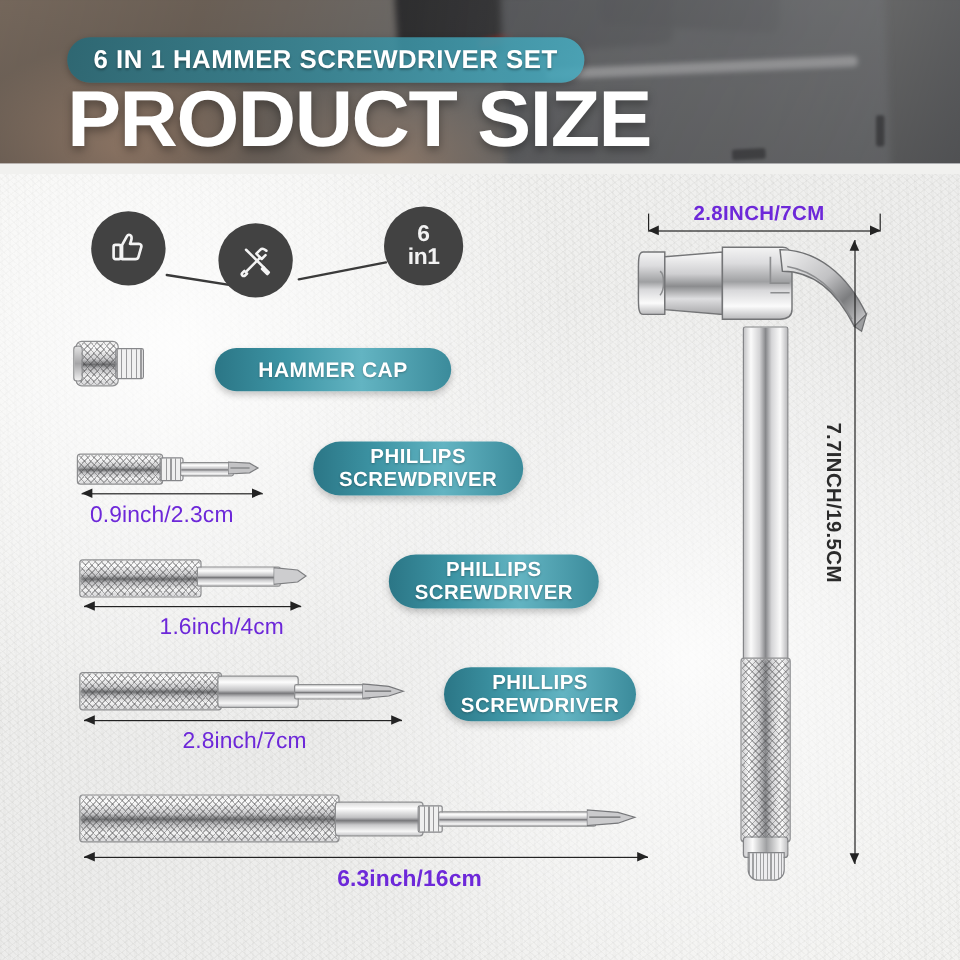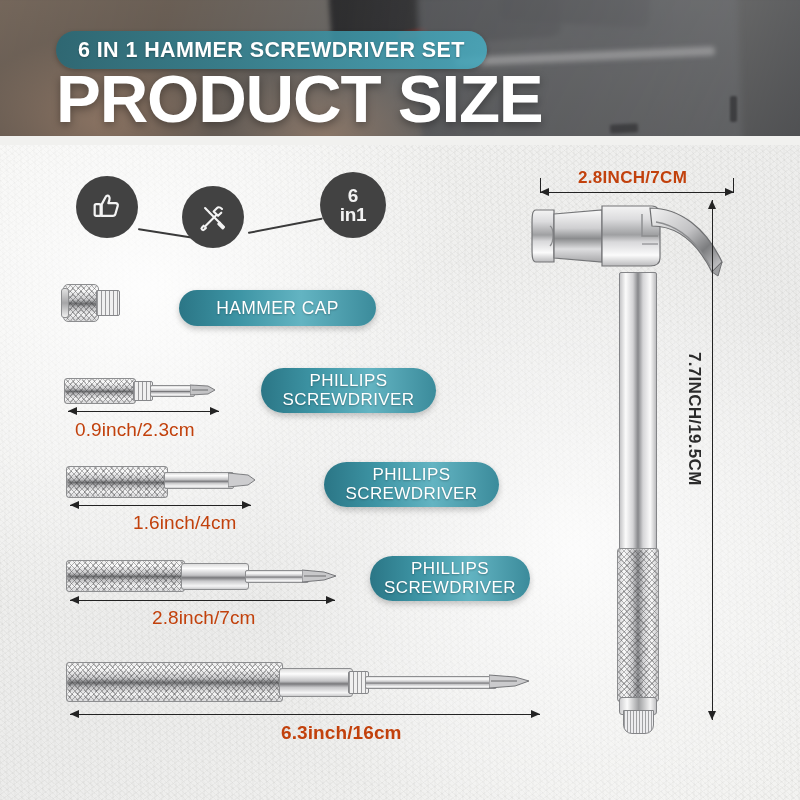--- a/index.html
+++ b/index.html
@@ -61,25 +61,25 @@
     align-items:center;justify-content:center;flex-direction:column;}
   .badge-line{position:absolute;height:2px;background:#3a3a3a;transform-origin:left center;border-radius:1px;}
   .badge-num{color:#f2f2f2;font-size:19px;font-weight:bold;line-height:18px;}
   .badge-in{color:#f2f2f2;font-size:19px;font-weight:bold;line-height:19px;letter-spacing:-.3px;}
 
   
   .pill{position:absolute;display:flex;align-items:center;justify-content:center;
     border-radius:999px;text-align:center;
     background:linear-gradient(90deg,#2b7686 0%,#3d94a4 30%,#63b4c2 62%,#3b8b9b 100%);
     box-shadow:0 3px 6px rgba(0,0,0,.22);}
-  .pill span{color:#fff;font-weight:normal;letter-spacing:.4px;
+  .pill span{color:#fff;font-weight:bold;letter-spacing:.4px;
     text-shadow:0 1px 2px rgba(0,0,0,.28);line-height:1.08;}
 
   
-  .dim-label{position:absolute;color:#c2410c;font-size:19px;letter-spacing:.1px;white-space:nowrap;}
+  .dim-label{position:absolute;color:#6d28d9;font-size:19px;letter-spacing:.1px;white-space:nowrap;}
   .dim-label.cap{font-weight:bold;font-size:17px;letter-spacing:.3px;}
   .arrow-h{position:absolute;height:1px;background:#232323;}
   .arrow-h::before,.arrow-h::after{content:"";position:absolute;top:-4px;width:0;height:0;
     border-top:4.5px solid transparent;border-bottom:4.5px solid transparent;}
   .arrow-h::before{left:0;border-right:9px solid #232323;}
   .arrow-h::after{right:0;border-left:9px solid #232323;}
   .arrow-v{position:absolute;width:1px;background:#232323;}
   .arrow-v::before,.arrow-v::after{content:"";position:absolute;left:-4px;width:0;height:0;
     border-left:4.5px solid transparent;border-right:4.5px solid transparent;}
   .arrow-v::before{top:0;border-bottom:9px solid #232323;}

